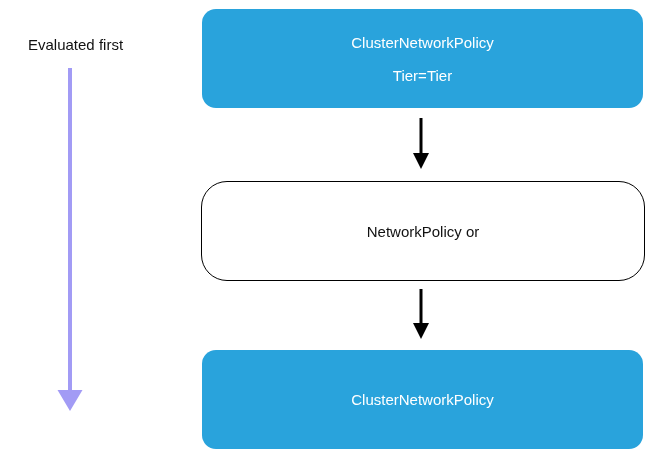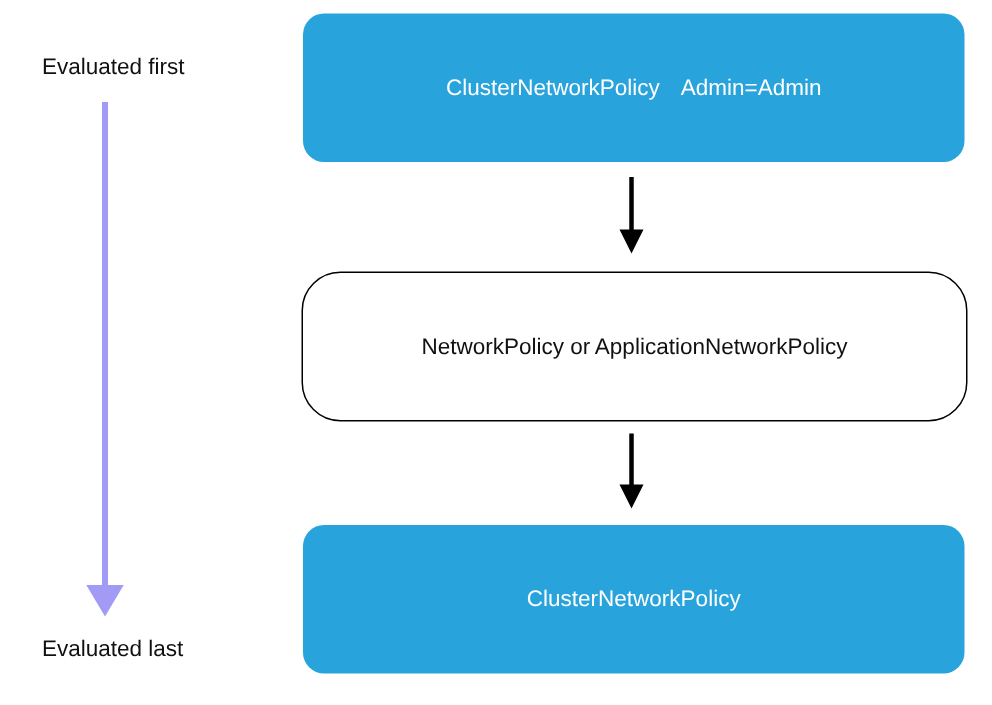--- a/index.html
+++ b/index.html
@@ -36,21 +36,21 @@
     width:661px;height:470px;
     pointer-events:none;
   }
   .purple-stroke{stroke:var(--arrow-purple);}
   .purple-fill{fill:var(--arrow-purple);}
   .black-stroke{stroke:var(--arrow-black);}
   .black-fill{fill:var(--arrow-black);}
   .node{
     position:absolute;
     display:flex;
-    flex-direction:row;
+    flex-direction:column;
     align-items:center;
     justify-content:center;
     gap:14px;
     text-align:center;
     font-size:15px;
     line-height:19px;
     box-sizing:border-box;
   }
   .node .line{white-space:nowrap;}
   .node-blue{
@@ -75,21 +75,20 @@
     gap:3px;
   }
 </style>
 </head>
 <body>
 
 <div class="canvas">
 
   <div class="timeline-label first">Evaluated first</div>
 
-  <div class="timeline-label last">Evaluated last</div>
 
   <svg class="arrow-layer" viewBox="0 0 661 470">
 
     <g>
       <line class="purple-stroke" x1="70" y1="68" x2="70" y2="394" stroke-width="4"></line>
       <polygon class="purple-fill" points="70,411 57.5,390 82.5,390"></polygon>
     </g>
 
     <g>
       <line class="black-stroke" x1="421" y1="118" x2="421" y2="156" stroke-width="3"></line>
@@ -97,25 +96,24 @@
     </g>
 
     <g>
       <line class="black-stroke" x1="421" y1="289" x2="421" y2="326" stroke-width="3"></line>
       <polygon class="black-fill" points="421,339 413,323 429,323"></polygon>
     </g>
   </svg>
 
   <div class="node node-blue node-admin">
     <div class="line">ClusterNetworkPolicy</div>
-    <div class="line">Admin=Admin</div>
+    <div class="line">Tier=Tier</div>
   </div>
 
   <div class="node node-white">
     <div class="line">NetworkPolicy or</div>
-    <div class="line">ApplicationNetworkPolicy</div>
   </div>
 
   <div class="node node-blue node-baseline">
     <div class="line">ClusterNetworkPolicy</div>
   </div>
 
 </div>
 
 </body></html>

